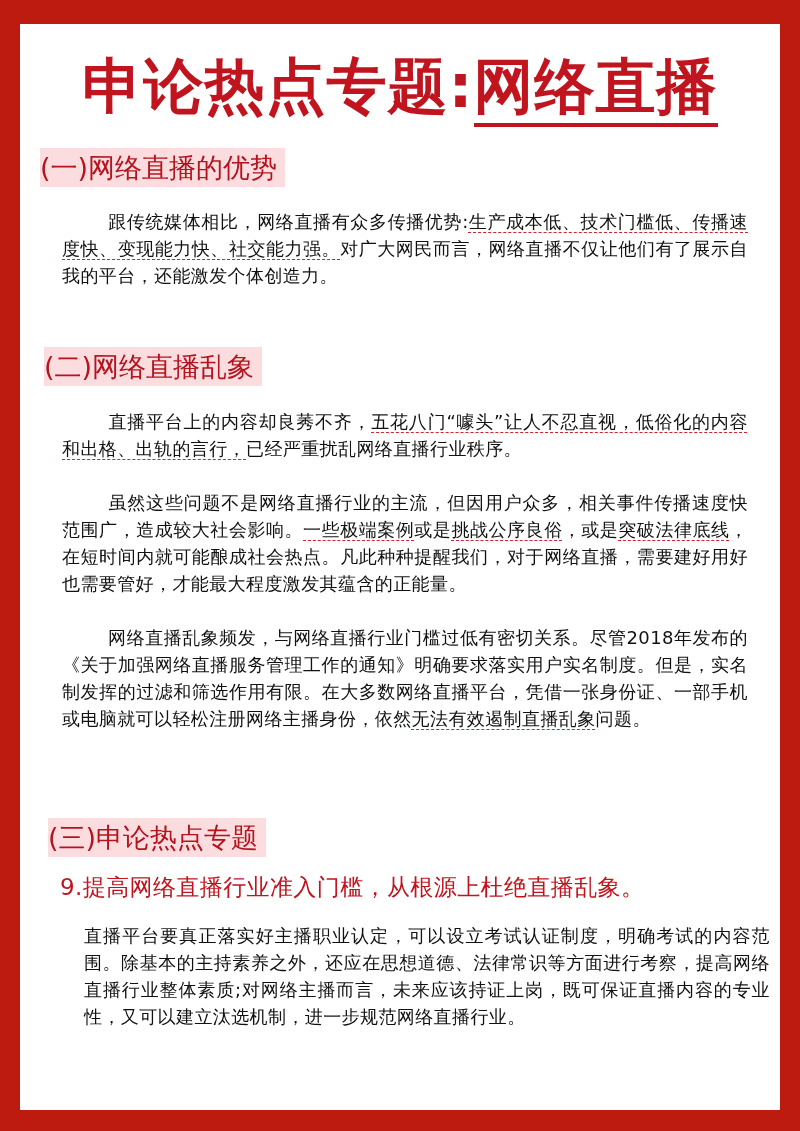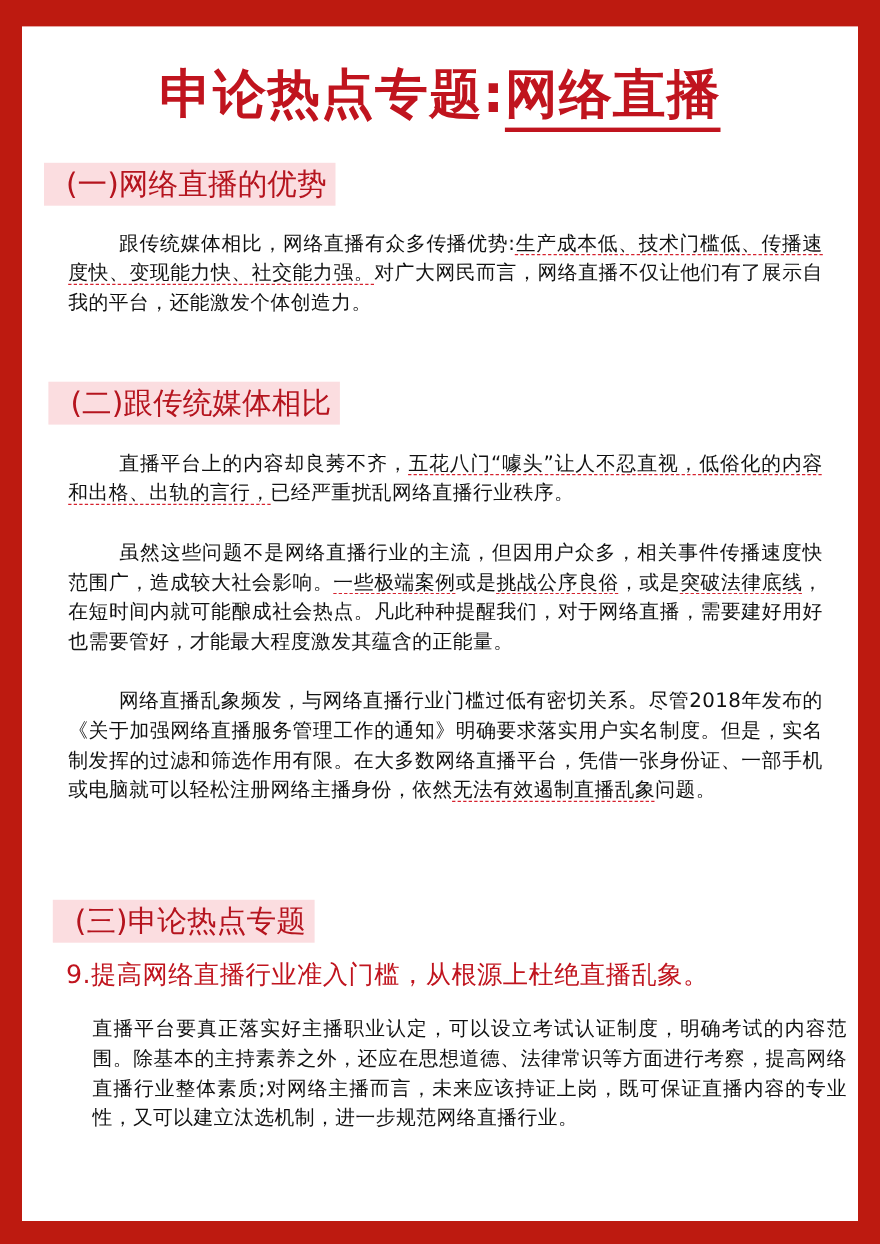--- a/index.html
+++ b/index.html
@@ -7,27 +7,27 @@
     width: 800px; height: 1131px; position: relative; overflow: hidden;
     background: #bd1a10;
     font-family: "DejaVu Sans", "Liberation Sans", sans-serif;
   }
   .page {
     position: absolute; left: 20px; top: 24px; width: 760px; height: 1086px;
     background: #ffffff;
   }
   .title {
     position: absolute; left: 0; width: 760px; top: 30px; text-align: center;
-    font-size: 48px; font-weight: bold; color: #c0141e; letter-spacing: 1px;
+    font-size: 60px; font-weight: bold; color: #c0141e; letter-spacing: 1px;
     font-family: "DejaVu Sans", sans-serif; white-space: nowrap; line-height: 64px;
   }
   .title .ul { border-bottom: 4px solid #c0141e; padding-bottom: 2px; }
   .heading {
     position: absolute; background: #fbdde0; color: #b5141e;
-    font-size: 27px; line-height: 39px; padding: 0 8px 0 20px; white-space: nowrap;
+    font-size: 27px; line-height: 39px; padding: 0 8px 0 0; white-space: nowrap;
     font-family: "DejaVu Sans", sans-serif;
   }
   .para {
     position: absolute; left: 42px; width: 686px; color: #111111;
     font-size: 18px; line-height: 27px; text-align: justify; letter-spacing: 0.4px;
     font-family: "DejaVu Sans", sans-serif;
   }
   .para .indent { display: inline-block; width: 46px; }
   .mark {
     text-decoration: underline dashed #d6222e; text-decoration-thickness: 1px;
@@ -45,21 +45,21 @@
 
   <div class="title">
     <span>申论热点专题:</span><span class="ul">网络直播</span>
   </div>
 
   <div class="heading" style="left:20px; top:124px;">(一)网络直播的优势</div>
   <div class="para" style="top:184px;">
     <span class="indent"></span><span>跟传统媒体相比，网络直播有众多传播优势:</span><span class="mark">生产成本低、技术门槛低、传播速度快、变现能力快、社交能力强。</span><span>对广大网民而言，网络直播不仅让他们有了展示自我的平台，还能激发个体创造力。</span>
   </div>
 
-  <div class="heading" style="left:24px; top:323px;">(二)跟传统媒体相比</div>
+  <div class="heading" style="left:24px; top:323px;">(二)网络直播乱象</div>
   <div class="para" style="top:465px;">
     <span class="indent"></span><span>虽然这些问题不是网络直播行业的主流，但因用户众多，相关事件传播速度快范围广，造成较大社会影响。</span><span class="mark">一些极端案例</span><span>或是</span><span class="mark">挑战公序良俗</span><span>，或是</span><span class="mark">突破法律底线</span><span>，在短时间内就可能酿成社会热点。凡此种种提醒我们，对于网络直播，需要建好用好也需要管好，才能最大程度激发其蕴含的正能量。</span>
   </div>
   <div class="para" style="top:384px;">
     <span class="indent"></span><span>直播平台上的内容却良莠不齐，</span><span class="mark">五花八门“噱头”让人不忍直视，低俗化的内容和出格、出轨的言行，</span><span>已经严重扰乱网络直播行业秩序。</span>
   </div>
   <div class="para" style="top:600px;">
     <span class="indent"></span><span>网络直播乱象频发，与网络直播行业门槛过低有密切关系。尽管2018年发布的《关于加强网络直播服务管理工作的通知》明确要求落实用户实名制度。但是，实名制发挥的过滤和筛选作用有限。在大多数网络直播平台，凭借一张身份证、一部手机或电脑就可以轻松注册网络主播身份，依然</span><span class="mark">无法有效遏制直播乱象</span><span>问题。</span>
   </div>
 

